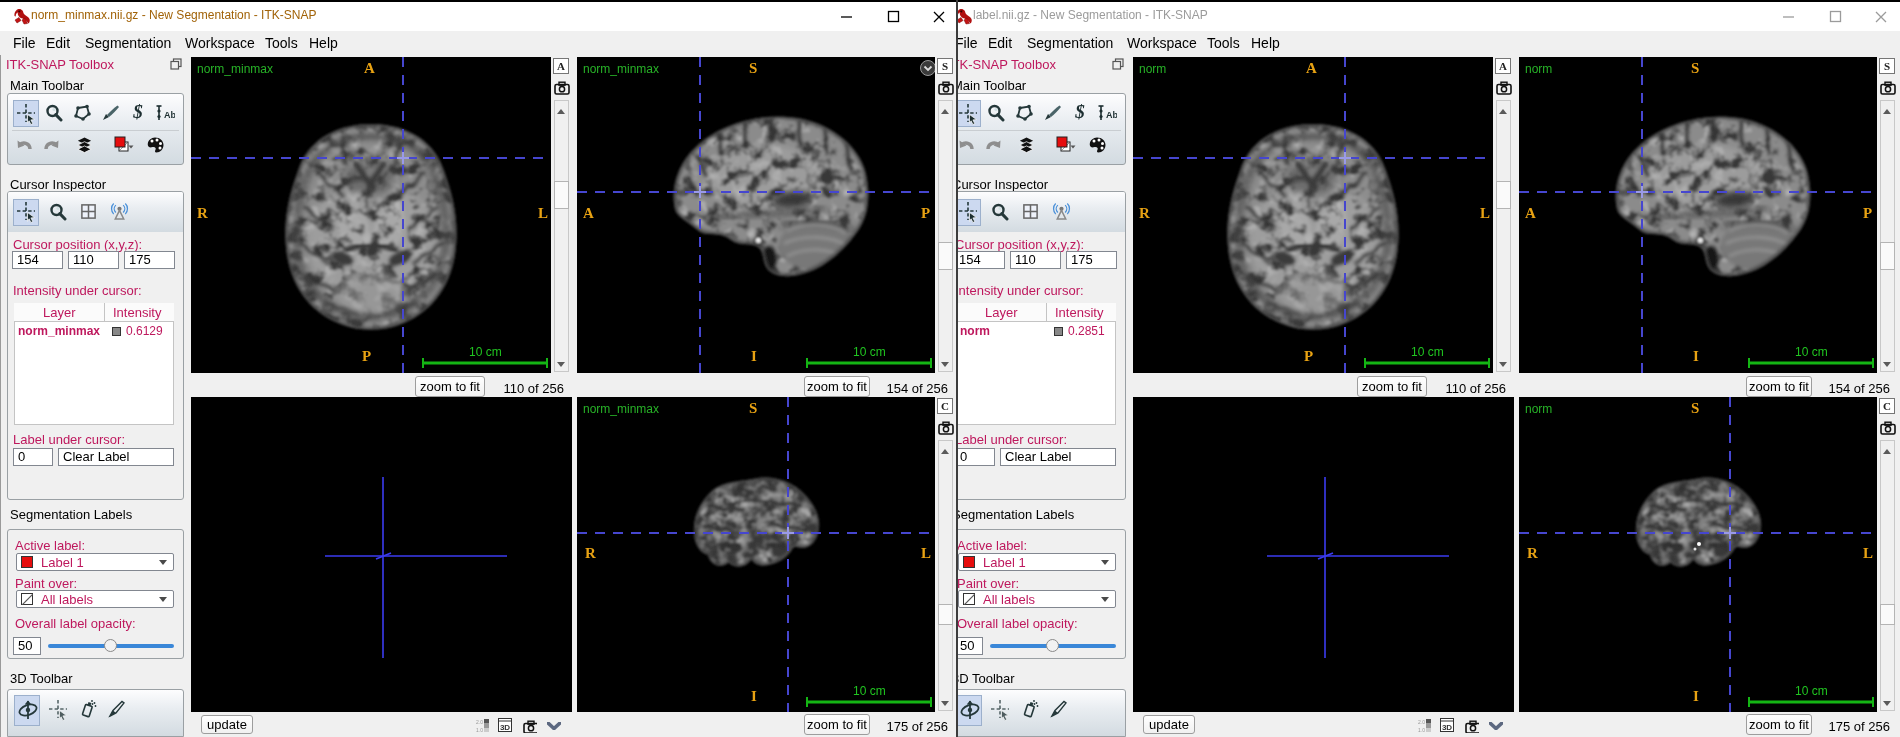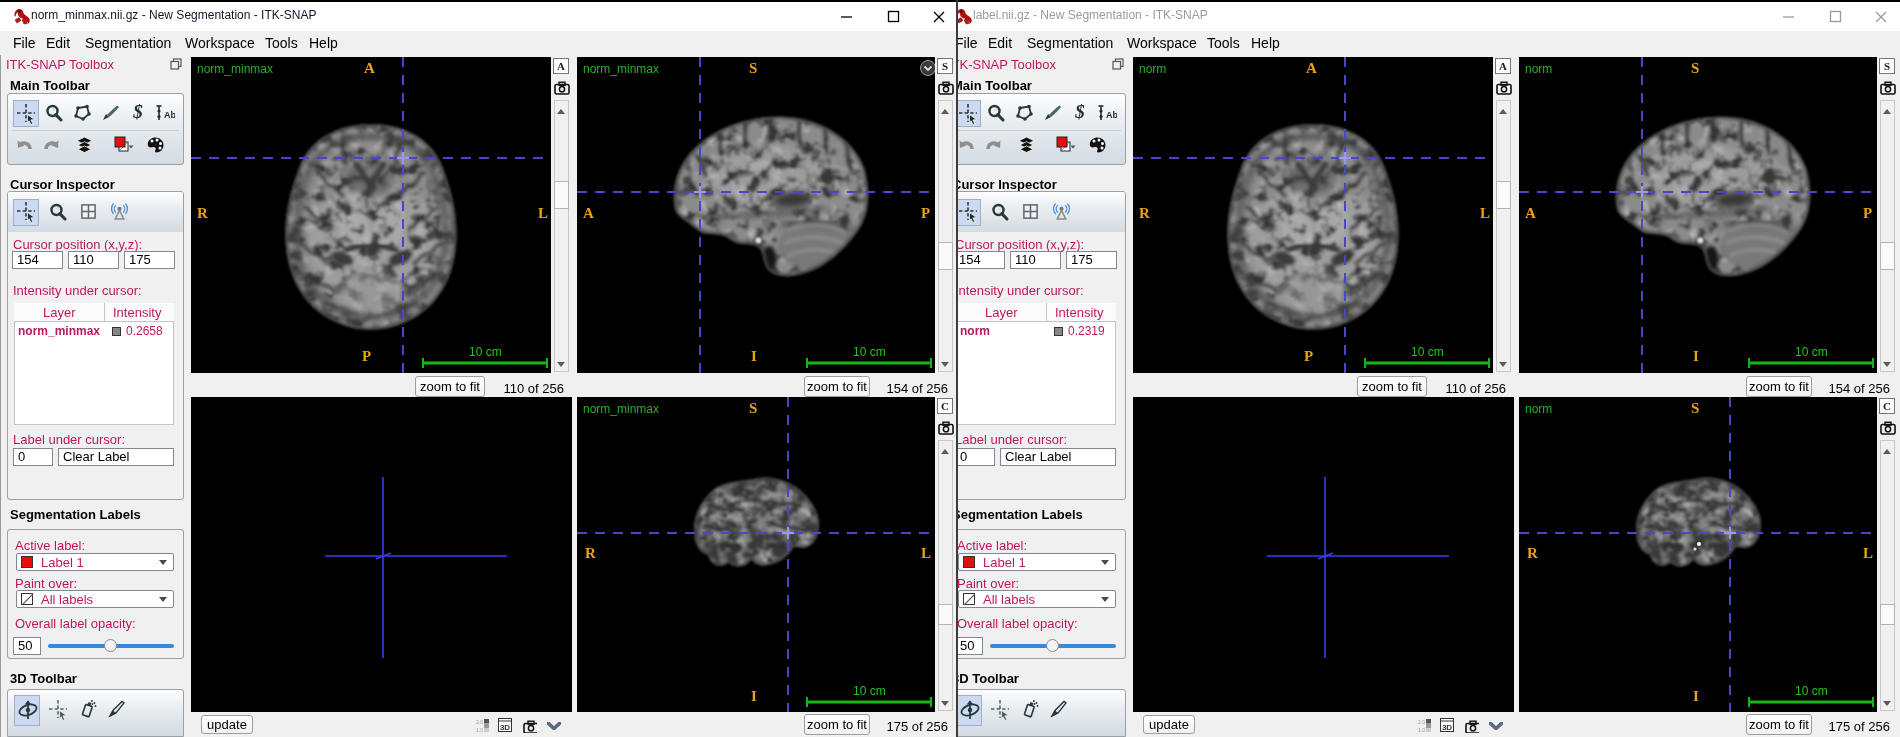--- a/index.html
+++ b/index.html
@@ -25,21 +25,21 @@
 .iconbox{position:absolute;width:16px;height:16px;background:#fff;
  border:1px solid #767676;text-align:center;font-family:"Liberation Serif",serif;
  font-weight:bold;font-size:11px;line-height:14px;color:#222}
 .btn{position:absolute;background:linear-gradient(#fff,#f1f1f1);
  border:1px solid #9d9d9d;border-radius:3px;font-size:13px;color:#000;
  text-align:center}
 .ctext{position:absolute;font-size:13px;color:#000;width:62px;text-align:right}
 .gbox{position:absolute;border:1px solid #9aa0a4;border-radius:3px;
  background:#f0f0f0}
 .gbox-grad{background:linear-gradient(180deg,#fdfdfe 0%,#e9edf1 40%,#d3dbe1 100%)}
-.sect{position:absolute;font-size:13px;font-weight:bold;color:#000;white-space:nowrap}
+.sect{position:absolute;font-size:13px;font-weight:normal;color:#000;white-space:nowrap}
 .lbl{position:absolute;font-size:13px;color:#be185d;white-space:nowrap}
 .inp{position:absolute;background:#fff;border:1px solid #828790;
  font-size:13px;color:#000;padding-left:4px}
 .icell{position:absolute;width:26px;height:27px}
 .icell.sel{background:#ccd9f0;border:1px solid #9cb0cc}
 .combo{position:absolute;background:#fff;border:1px solid #828790;
  border-radius:2px;font-size:13px;color:#000}
 .carr{position:absolute;right:6px;top:6px;width:0;height:0;
  border:4px solid transparent;border-top:5px solid #4a4a4a}
 </style></head><body>
@@ -441,21 +441,21 @@
     <div class="inp" style="left:68px;top:251px;width:51px;height:18px;line-height:16px">110</div>
     <div class="inp" style="left:124px;top:251px;width:51px;height:18px;line-height:16px">175</div>
     <div class="lbl" style="left:13px;top:283px">Intensity under cursor:</div>
     <div class="abs" style="left:14px;top:303px;width:160px;height:122px;background:#fff;border:1px solid #c4c4c4"></div>
     <div class="abs" style="left:14px;top:303px;width:160px;height:19px;background:#fbfbfb;border-bottom:1px solid #c4c4c4"></div>
     <div class="abs" style="left:104px;top:303px;width:1px;height:19px;background:#c4c4c4"></div>
     <div class="lbl" style="left:43px;top:305px">Layer</div>
     <div class="lbl" style="left:113px;top:305px">Intensity</div>
     <div class="lbl" style="left:18px;top:324px;font-weight:bold;font-size:12px">norm</div>
     <div class="abs" style="left:112px;top:327px;width:9px;height:9px;background:#888;border:1px solid #333"></div>
-    <div class="lbl" style="left:126px;top:324px;font-size:12px">0.2319</div>
+    <div class="lbl" style="left:126px;top:324px;font-size:12px">0.2851</div>
     <div class="lbl" style="left:13px;top:432px">Label under cursor:</div>
     <div class="inp" style="left:13px;top:448px;width:40px;height:18px;line-height:16px">0</div>
     <div class="inp" style="left:58px;top:448px;width:116px;height:18px;line-height:16px">Clear Label</div>
     <div class="sect" style="left:10px;top:507px">Segmentation Labels</div>
     <div class="gbox" style="left:7px;top:529px;width:177px;height:130px"></div>
     <div class="lbl" style="left:15px;top:538px">Active label:</div>
     <div class="combo" style="left:16px;top:553px;width:158px;height:18px">
       <div class="carr"></div>
     </div>
     <div class="abs" style="left:21px;top:556px;width:12px;height:12px;background:#e60d0d;border:1px solid #333"></div>
@@ -574,21 +574,21 @@
     </svg>
     <div class="btn" style="left:804px;top:714px;width:66px;height:21px;line-height:19px">zoom to fit</div>
     <div class="ctext" style="left:886px;top:719px">175 of 256</div>
   </div>
 <div class="win" style="left:0px;border-right:2px solid #3c3c3c;z-index:5">
     <div class="abs" style="left:0;top:0;width:100%;height:2px;background:#000"></div>
     <div class="tbar"></div>
     <svg class="abs" style="left:13px;top:7px" width="18" height="18" viewBox="0 0 18 18">
       <use href="#icoSnap"></use>
     </svg>
-    <div class="title" style="color:#0f172a">norm_minmax.nii.gz - New Segmentation - ITK-SNAP</div>
+    <div class="title" style="color:#a16207">norm_minmax.nii.gz - New Segmentation - ITK-SNAP</div>
     <svg class="abs" style="left:824px;top:2px" width="138" height="29">
       <line x1="17" y1="15" x2="28" y2="15" stroke="#000" stroke-width="1.3"></line>
       <rect x="64.5" y="9.5" width="10" height="10" fill="none" stroke="#000" stroke-width="1.3"></rect>
       <path d="M110,10 L120,20 M120,10 L110,20" stroke="#000" stroke-width="1.3"></path>
     </svg>
     <div class="mbar"></div>
     <div class="mitem" style="left:13px">File</div>
     <div class="mitem" style="left:46px">Edit</div>
     <div class="mitem" style="left:85px">Segmentation</div>
     <div class="mitem" style="left:185px">Workspace</div>
@@ -656,21 +656,21 @@
     <div class="inp" style="left:68px;top:251px;width:51px;height:18px;line-height:16px">110</div>
     <div class="inp" style="left:124px;top:251px;width:51px;height:18px;line-height:16px">175</div>
     <div class="lbl" style="left:13px;top:283px">Intensity under cursor:</div>
     <div class="abs" style="left:14px;top:303px;width:160px;height:122px;background:#fff;border:1px solid #c4c4c4"></div>
     <div class="abs" style="left:14px;top:303px;width:160px;height:19px;background:#fbfbfb;border-bottom:1px solid #c4c4c4"></div>
     <div class="abs" style="left:104px;top:303px;width:1px;height:19px;background:#c4c4c4"></div>
     <div class="lbl" style="left:43px;top:305px">Layer</div>
     <div class="lbl" style="left:113px;top:305px">Intensity</div>
     <div class="lbl" style="left:18px;top:324px;font-weight:bold;font-size:12px">norm_minmax</div>
     <div class="abs" style="left:112px;top:327px;width:9px;height:9px;background:#888;border:1px solid #333"></div>
-    <div class="lbl" style="left:126px;top:324px;font-size:12px">0.2658</div>
+    <div class="lbl" style="left:126px;top:324px;font-size:12px">0.6129</div>
     <div class="lbl" style="left:13px;top:432px">Label under cursor:</div>
     <div class="inp" style="left:13px;top:448px;width:40px;height:18px;line-height:16px">0</div>
     <div class="inp" style="left:58px;top:448px;width:116px;height:18px;line-height:16px">Clear Label</div>
     <div class="sect" style="left:10px;top:507px">Segmentation Labels</div>
     <div class="gbox" style="left:7px;top:529px;width:177px;height:130px"></div>
     <div class="lbl" style="left:15px;top:538px">Active label:</div>
     <div class="combo" style="left:16px;top:553px;width:158px;height:18px">
       <div class="carr"></div>
     </div>
     <div class="abs" style="left:21px;top:556px;width:12px;height:12px;background:#e60d0d;border:1px solid #333"></div>

